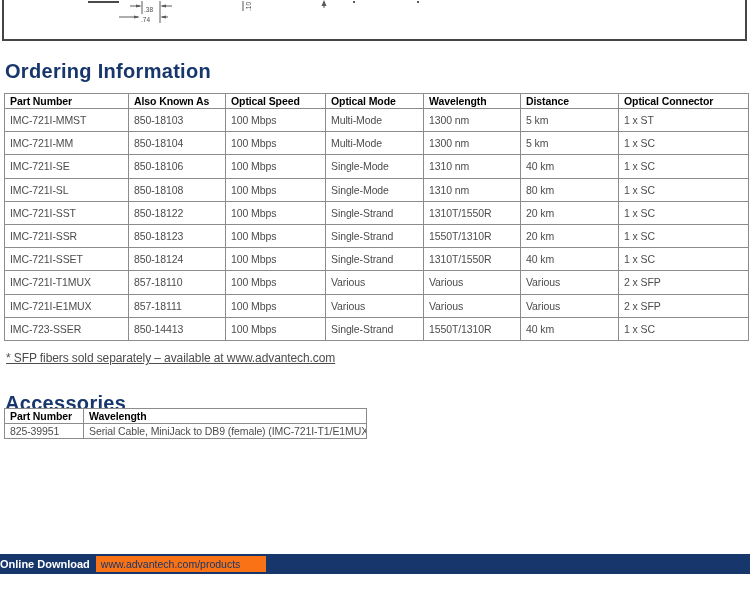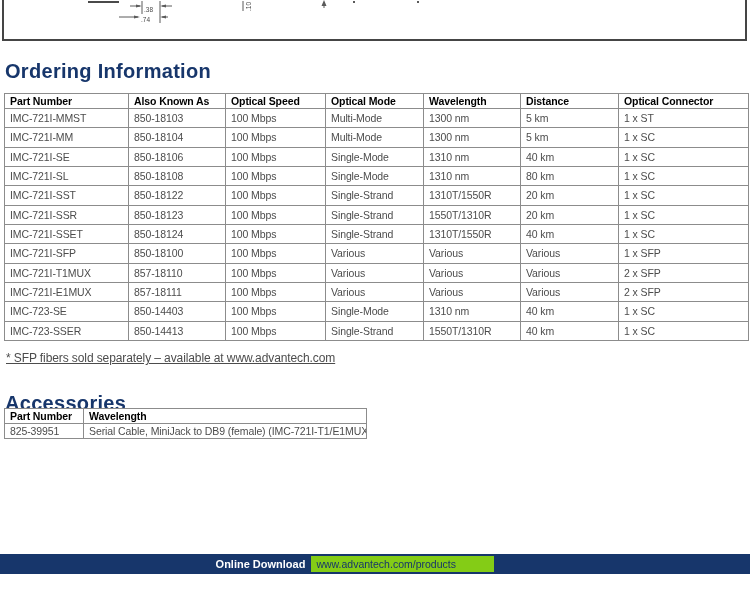--- a/index.html
+++ b/index.html
@@ -76,34 +76,34 @@
   }
 
   
   .footer-bar {
     position: absolute;
     left: 0; top: 554px;
     width: 750px; height: 20px;
     background: #17366b;
     display: flex;
     align-items: center;
-    justify-content: center;
+    justify-content: flex-start;
     padding-right: 40px;
   }
   .footer-label {
     color: #ffffff;
     font-weight: bold;
     font-size: 11px;
     margin-right: 6px;
     white-space: nowrap;
   }
   .footer-url-box {
-    width: 183px;
+    width: 170px;
     height: 16px;
-    background: #84cc16;
+    background: #f97316;
     color: #17366b;
     font-size: 10.5px;
     line-height: 16px;
     padding-left: 5px;
     white-space: nowrap;
     overflow: hidden;
     cursor: pointer;
   }
 </style>
 </head>
@@ -221,54 +221,36 @@
       <tr>
         <td>IMC-721I-SSET</td>
         <td>850-18124</td>
         <td>100 Mbps</td>
         <td>Single-Strand</td>
         <td>1310T/1550R</td>
         <td>40 km</td>
         <td>1 x SC</td>
       </tr>
       <tr>
-        <td>IMC-721I-SFP</td>
-        <td>850-18100</td>
-        <td>100 Mbps</td>
-        <td>Various</td>
-        <td>Various</td>
-        <td>Various</td>
-        <td>1 x SFP</td>
-      </tr>
-      <tr>
         <td>IMC-721I-T1MUX</td>
         <td>857-18110</td>
         <td>100 Mbps</td>
         <td>Various</td>
         <td>Various</td>
         <td>Various</td>
         <td>2 x SFP</td>
       </tr>
       <tr>
         <td>IMC-721I-E1MUX</td>
         <td>857-18111</td>
         <td>100 Mbps</td>
         <td>Various</td>
         <td>Various</td>
         <td>Various</td>
         <td>2 x SFP</td>
-      </tr>
-      <tr>
-        <td>IMC-723-SE</td>
-        <td>850-14403</td>
-        <td>100 Mbps</td>
-        <td>Single-Mode</td>
-        <td>1310 nm</td>
-        <td>40 km</td>
-        <td>1 x SC</td>
       </tr>
       <tr>
         <td>IMC-723-SSER</td>
         <td>850-14413</td>
         <td>100 Mbps</td>
         <td>Single-Strand</td>
         <td>1550T/1310R</td>
         <td>40 km</td>
         <td>1 x SC</td>
       </tr>

